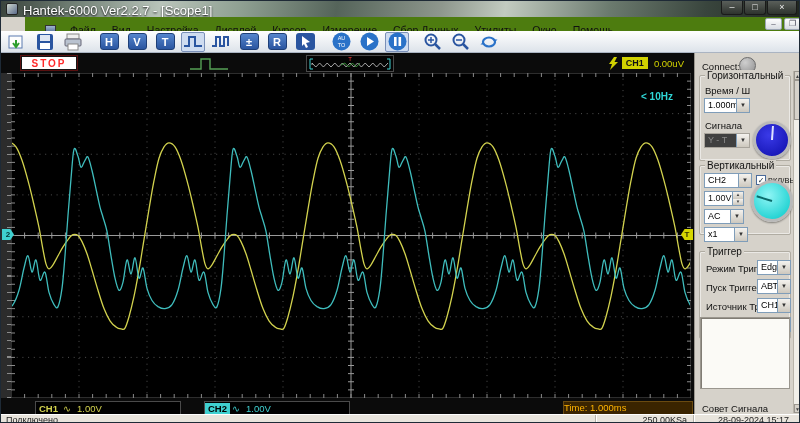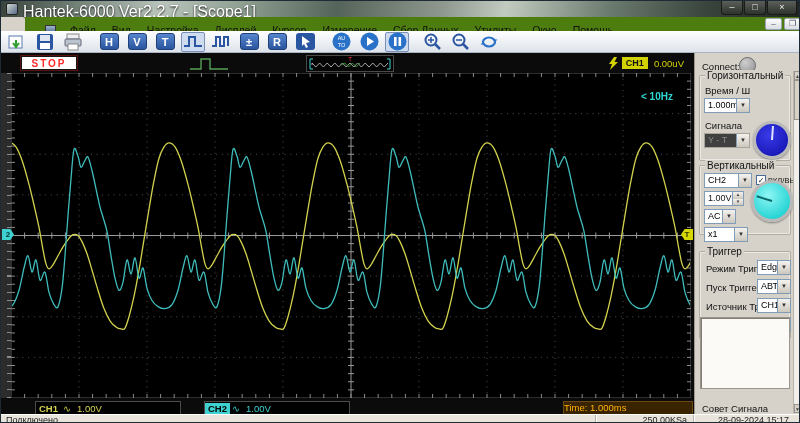--- a/index.html
+++ b/index.html
@@ -6,21 +6,21 @@
   html,body { width:800px; height:423px; }
   body { position:relative; font-family:"Liberation Sans",sans-serif; background:#d6d2ca; overflow:hidden;
          border:1px solid #1e2a36; }
 
   
   .titlebar { position:absolute; left:0; top:0; width:800px; height:16px;
     background:linear-gradient(100deg,#39433c 0%,#76857a 10%,#b9c4ba 20%,#8fa092 30%,#55645a 42%,#8e978d 55%,#c2cbc0 63%,#6b7a6e 76%,#39453d 88%,#20261f 100%);
     color:#fff; }
   .titlebar .appicon { position:absolute; left:5px; top:2px; width:12px; height:12px;
     background:linear-gradient(135deg,#cfd8cf,#5a6a8a); border:1px solid #222; border-radius:2px; }
-  .titlebar .ttext { position:absolute; left:22px; top:2px; font-size:16px; text-shadow:0 1px 2px #000; white-space:nowrap; }
+  .titlebar .ttext { position:absolute; left:22px; top:2px; font-size:13px; text-shadow:0 1px 2px #000; white-space:nowrap; }
   .winbtns { position:absolute; right:4px; top:0; display:flex; }
   .winbtn { width:22px; height:14px; margin-left:1px; background:linear-gradient(#5a5f5a,#2e332e);
     border:1px solid #1a1a1a; border-top:none; border-radius:0 0 3px 3px; color:#eee;
     font-size:9px; line-height:13px; text-align:center; }
   .winbtn.close { width:30px; }
 
   
   .menubar { position:absolute; left:0; top:16px; width:800px; height:26px; background:#4d7c0f;
     border-bottom:1px solid #c9cfd8; font-size:10.5px; color:#111; display:flex; align-items:center;margin-left:24px; }
   .mdiicon { width:11px; height:10px; margin:0 6px 0 20px; background:linear-gradient(#9fb4cf,#44618a); border:1px solid #333; }
@@ -601,21 +601,21 @@
     </div>
     <div class="checkbox" style="left:56px;top:9px">✓</div>
     <span class="plabel" style="left:68px;top:10px;font-size:7.5px">ВКЛ/ВЫК</span>
     <div class="spinner" style="left:4px;top:25px">
       <span>1.00V</span>
       <div class="btns">
           <div>▲</div>
           <div>▼</div>
         </div>
     </div>
-    <div class="combo" style="left:4px;top:43px;width:32px">
+    <div class="combo" style="left:4px;top:43px;width:40px">
       <span>AC</span><span class="arrow">▼</span>
     </div>
     <div class="combo" style="left:4px;top:61px;width:44px;">
       <span>x1</span><span class="arrow">▼</span>
     </div>
     <div class="knob knob-cyan" style="top:14px">
         <div class="ptr"></div>
       </div>
   </div>
 

